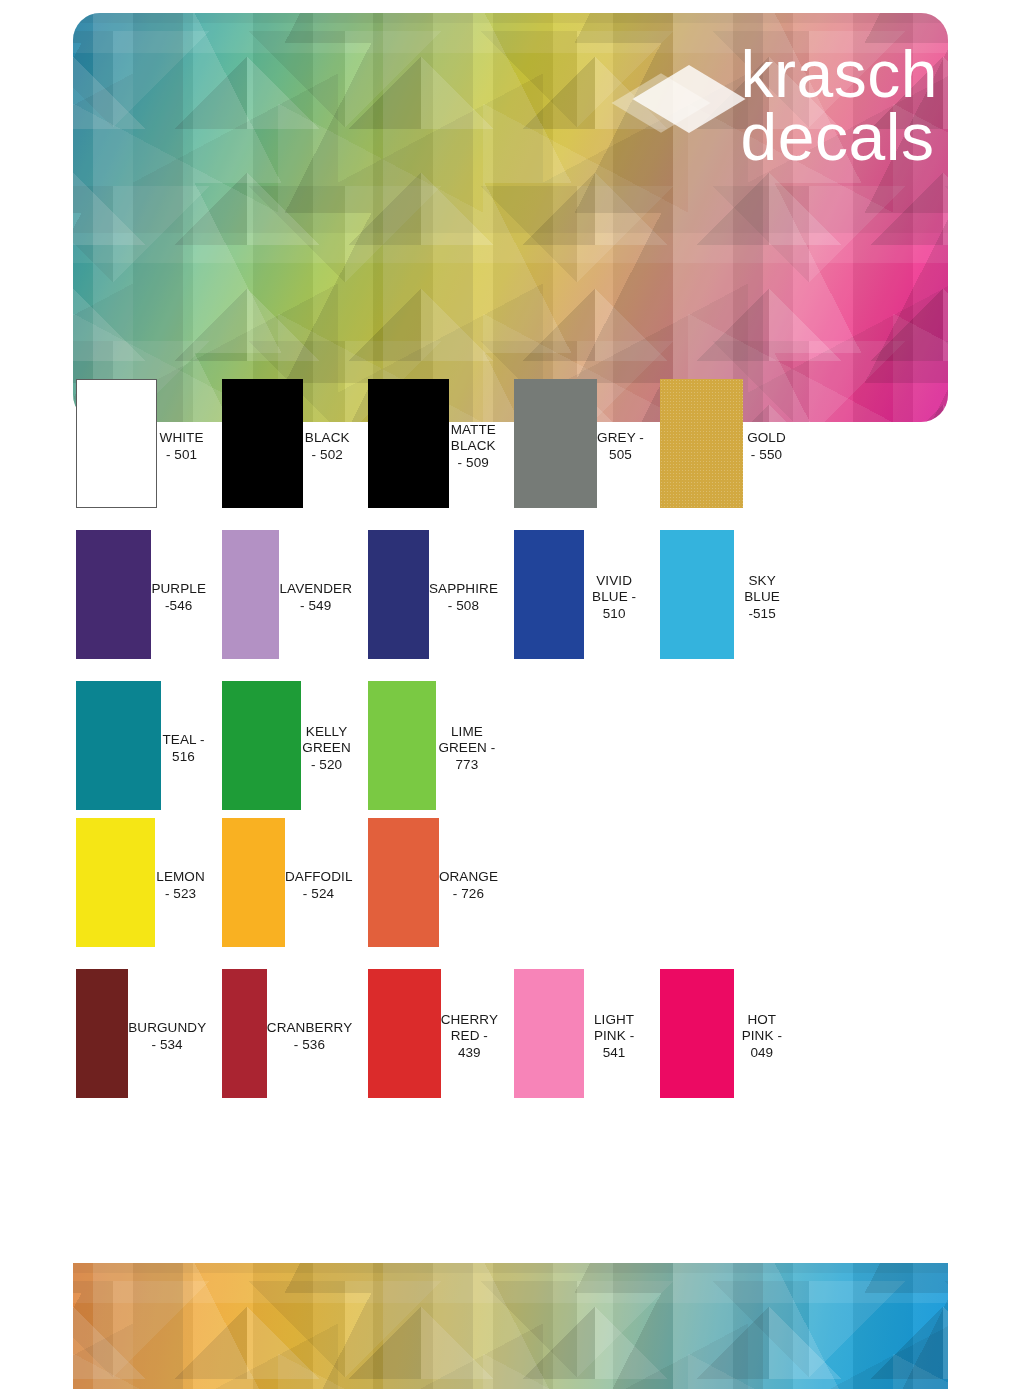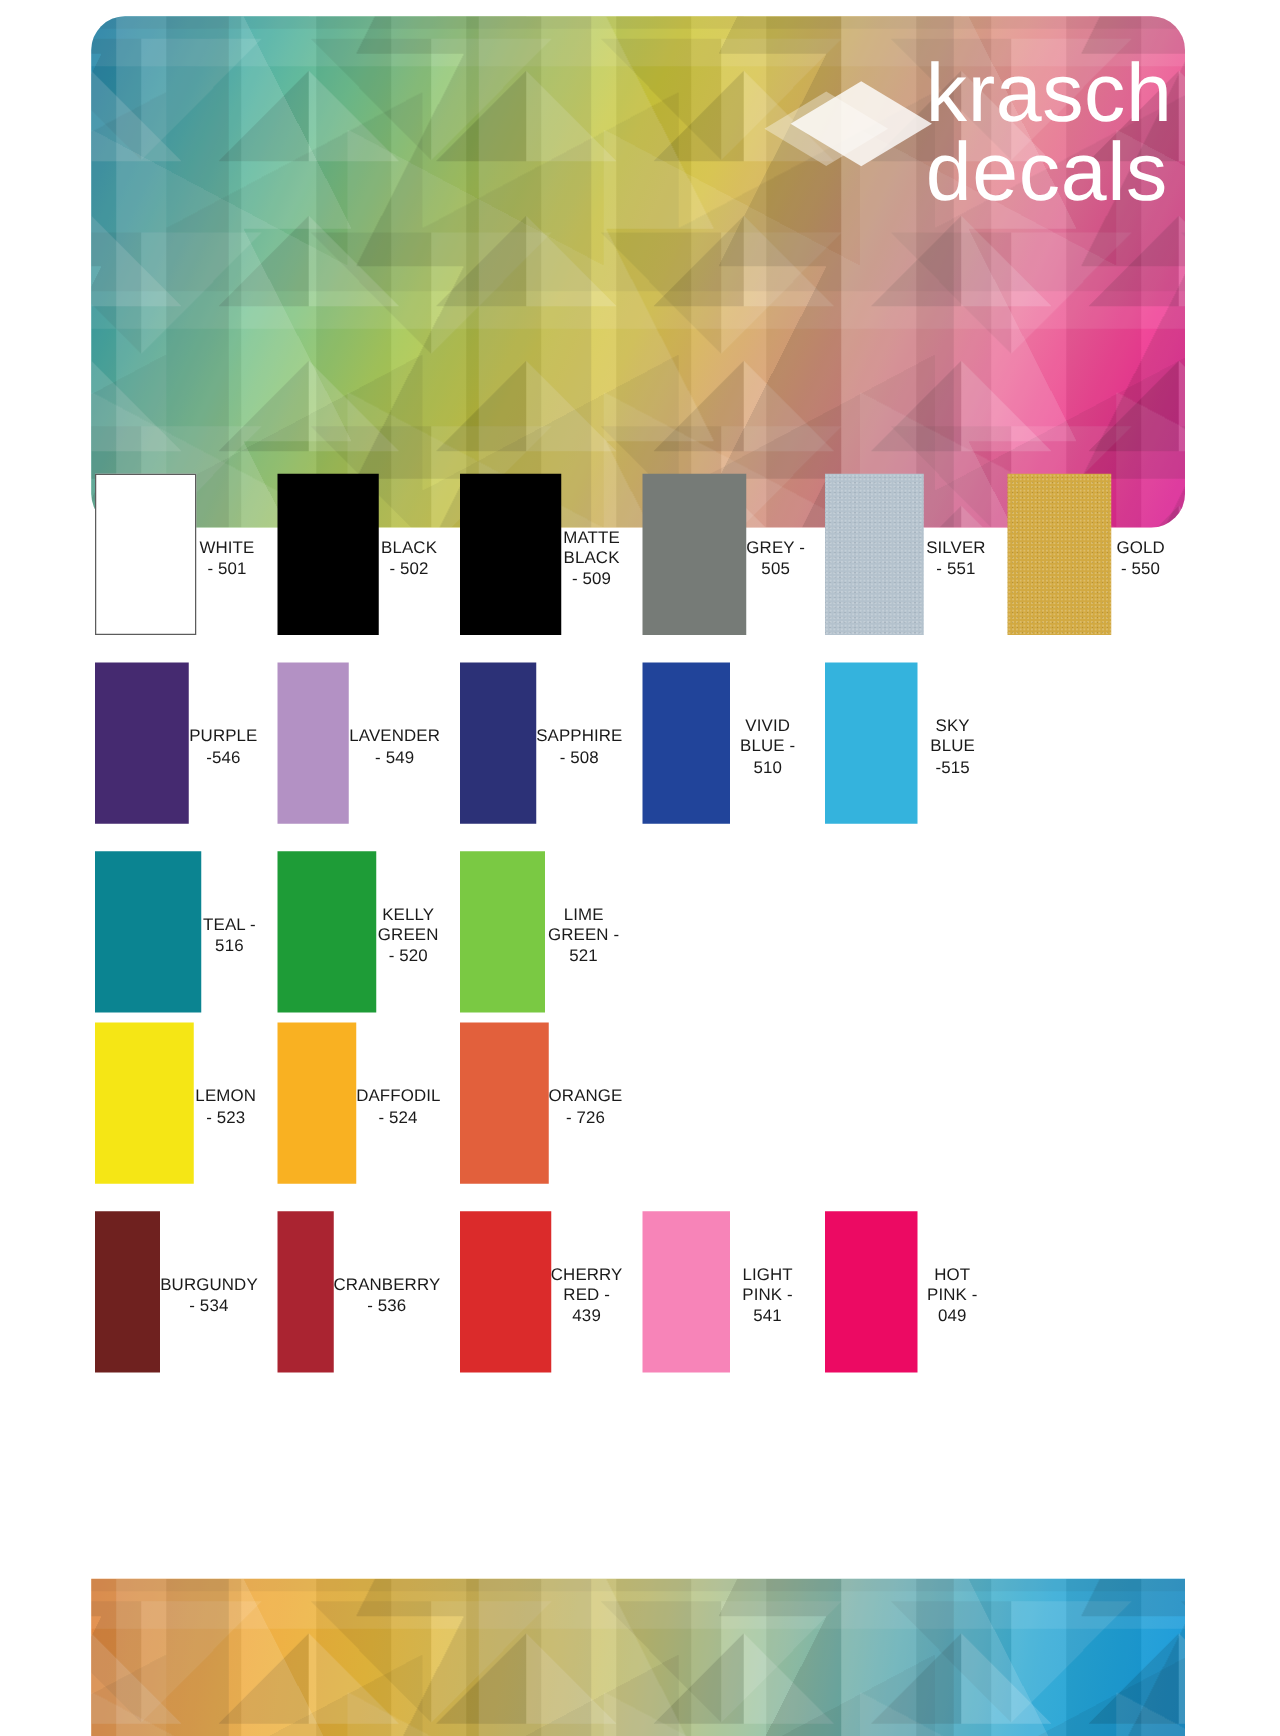--- a/index.html
+++ b/index.html
@@ -217,24 +217,20 @@
       <div class="swatch-cell">
         <div class="swatch-chip" style="background-color: rgb(0, 0, 0);"></div>
         <div class="swatch-label">MATTE
 BLACK - 509</div>
       </div>
       <div class="swatch-cell">
         <div class="swatch-chip" style="background-color: rgb(118, 123, 119);"></div>
         <div class="swatch-label">GREY - 505</div>
       </div>
       <div class="swatch-cell">
-        <div class="swatch-chip textured" style="background-color: rgb(180, 194, 205);"></div>
-        <div class="swatch-label">SILVER - 551</div>
-      </div>
-      <div class="swatch-cell">
         <div class="swatch-chip textured" style="background-color: rgb(210, 169, 65);"></div>
         <div class="swatch-label">GOLD - 550</div>
       </div>
     </div>
   <div class="row-gap-1"></div>
   <div class="swatch-row">
       <div class="swatch-cell">
         <div class="swatch-chip" style="background-color: rgb(69, 42, 112);"></div>
         <div class="swatch-label">PURPLE -546</div>
       </div>
@@ -261,21 +257,21 @@
         <div class="swatch-chip" style="background-color: rgb(11, 132, 145);"></div>
         <div class="swatch-label">TEAL - 516</div>
       </div>
       <div class="swatch-cell">
         <div class="swatch-chip" style="background-color: rgb(30, 156, 55);"></div>
         <div class="swatch-label">KELLY
 GREEN - 520</div>
       </div>
       <div class="swatch-cell">
         <div class="swatch-chip" style="background-color: rgb(122, 201, 67);"></div>
-        <div class="swatch-label">LIME GREEN - 521</div>
+        <div class="swatch-label">LIME GREEN - 773</div>
       </div>
     </div>
   <div class="row-gap-3"></div>
   <div class="swatch-row">
       <div class="swatch-cell">
         <div class="swatch-chip" style="background-color: rgb(245, 230, 21);"></div>
         <div class="swatch-label">LEMON - 523</div>
       </div>
       <div class="swatch-cell">
         <div class="swatch-chip" style="background-color: rgb(249, 177, 34);"></div>

